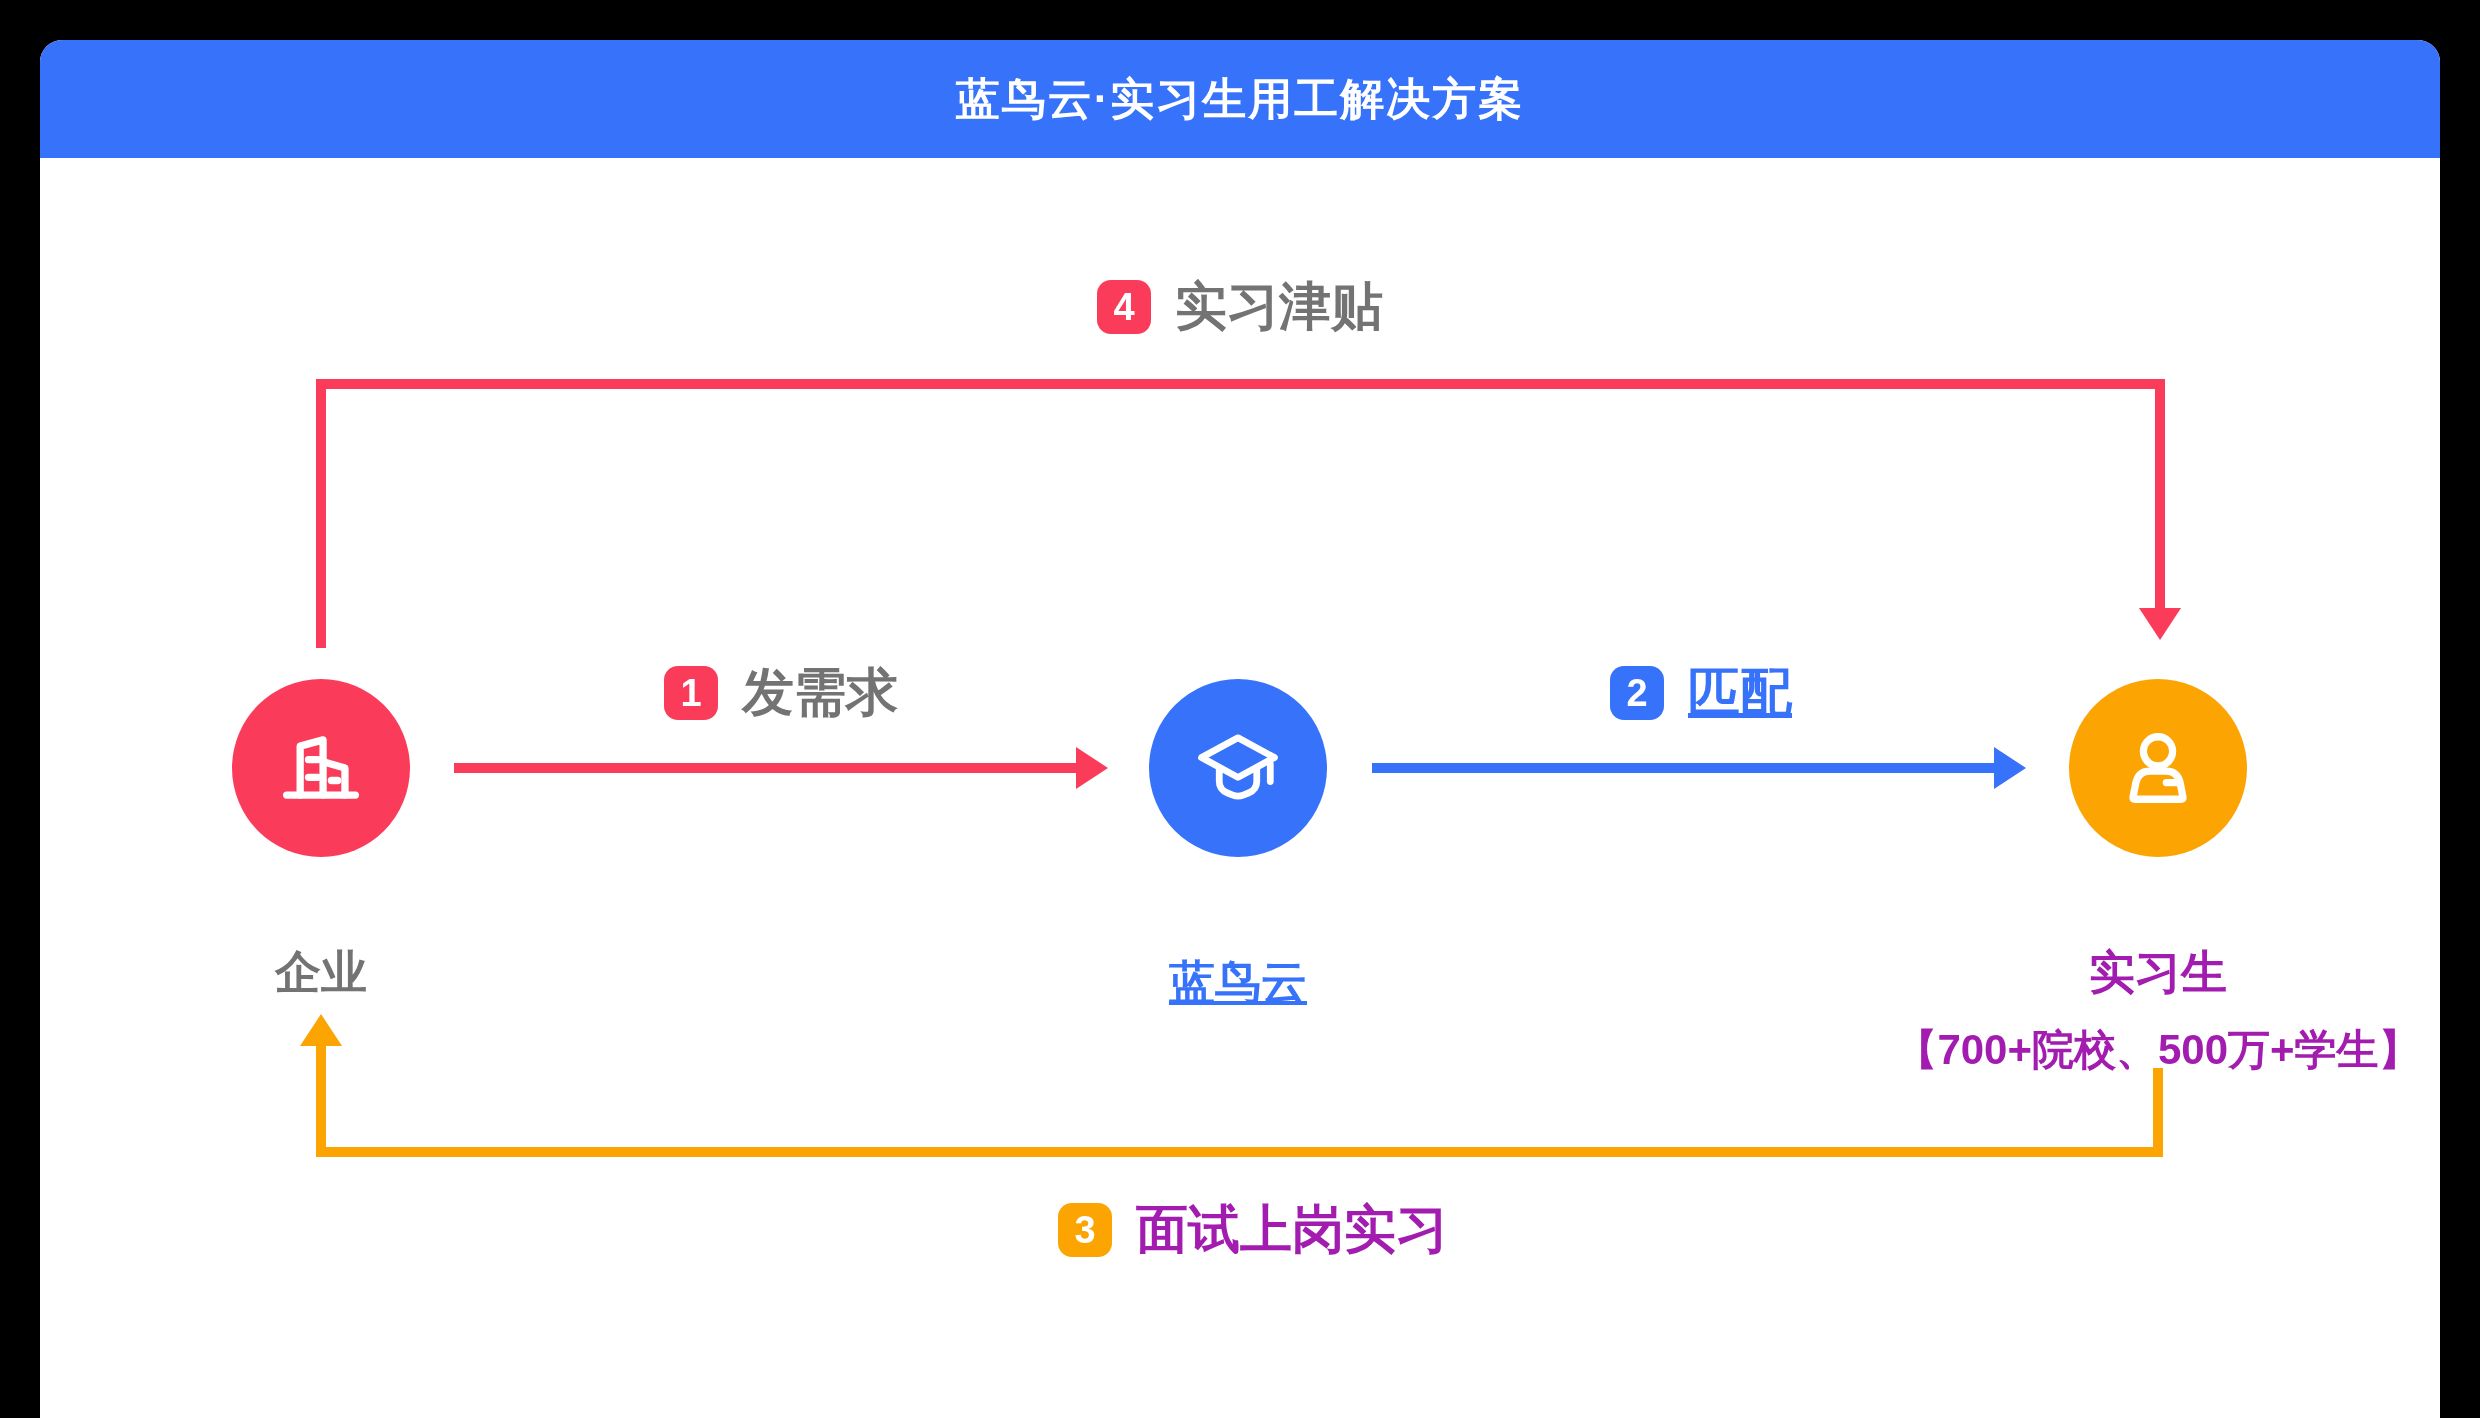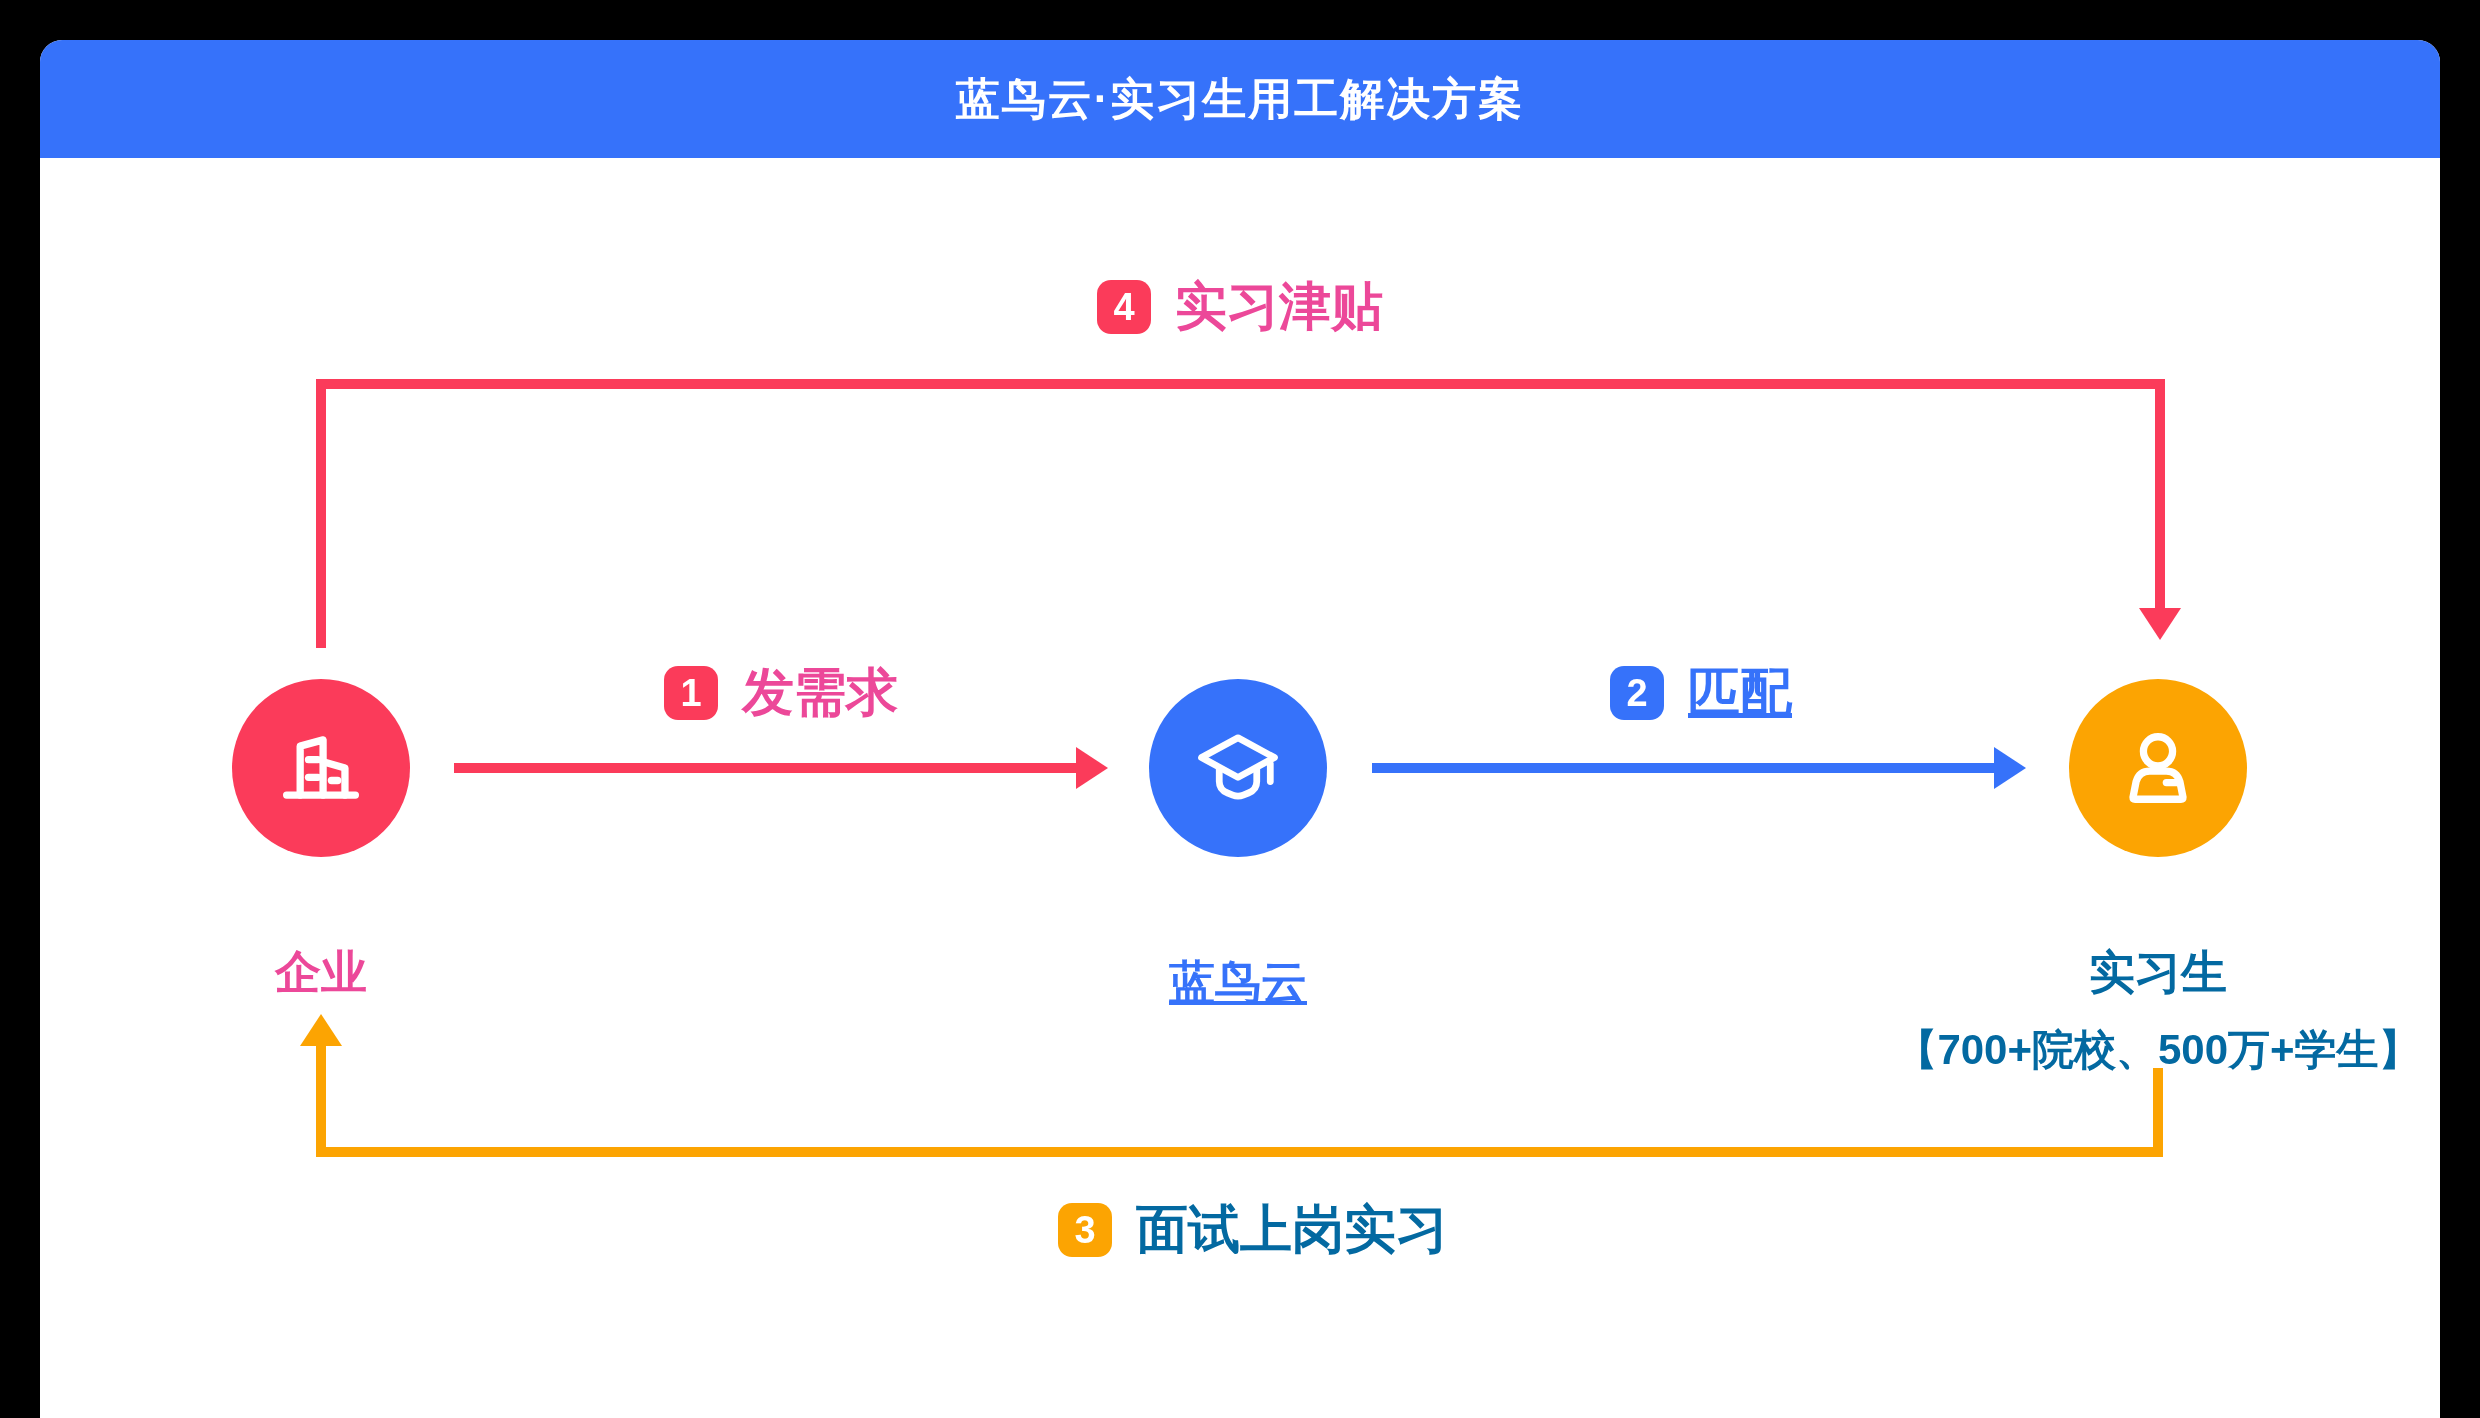--- a/index.html
+++ b/index.html
@@ -35,23 +35,23 @@
   .node-circle.orange { background: #FCA402; }
 
   .node-label {
     position: absolute; transform: translate(-50%, -50%);
     font-size: 46px; font-weight: bold; white-space: nowrap; text-align: center;
   }
   .node-sub {
     position: absolute; transform: translate(-50%, -50%);
     font-size: 42px; font-weight: bold; white-space: nowrap; text-align: center;
   }
-  .t-red    { color: #ec4899; }
+  .t-red    { color: #737373; }
   .t-blue   { color: #3672FA; text-decoration: underline; }
-  .t-orange { color: #0369a1; text-align: center; }
+  .t-orange { color: #a21caf; text-align: center; }
 
   .step {
     position: absolute; transform: translate(-50%, -50%);
     display: flex; align-items: center; gap: 24px; white-space: nowrap;
   }
   .badge {
     width: 54px; height: 54px; border-radius: 14px;
     display: flex; align-items: center; justify-content: center;
     color: #fff; font-size: 38px; font-weight: bold; flex: 0 0 auto;
   }

